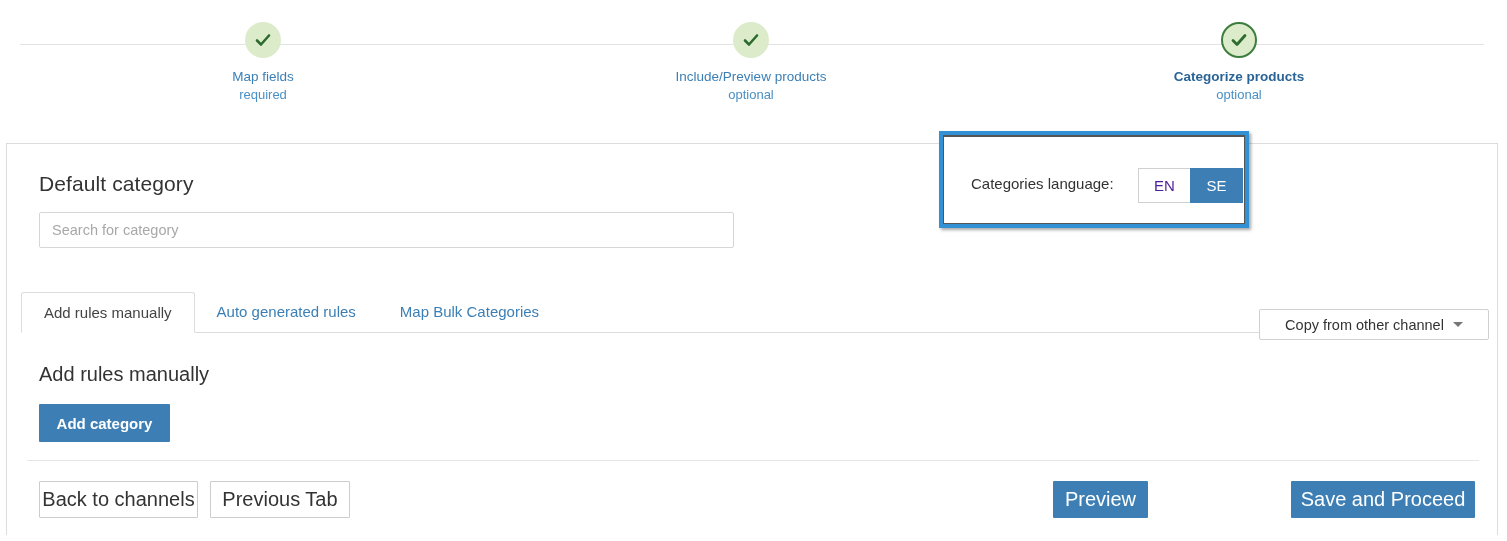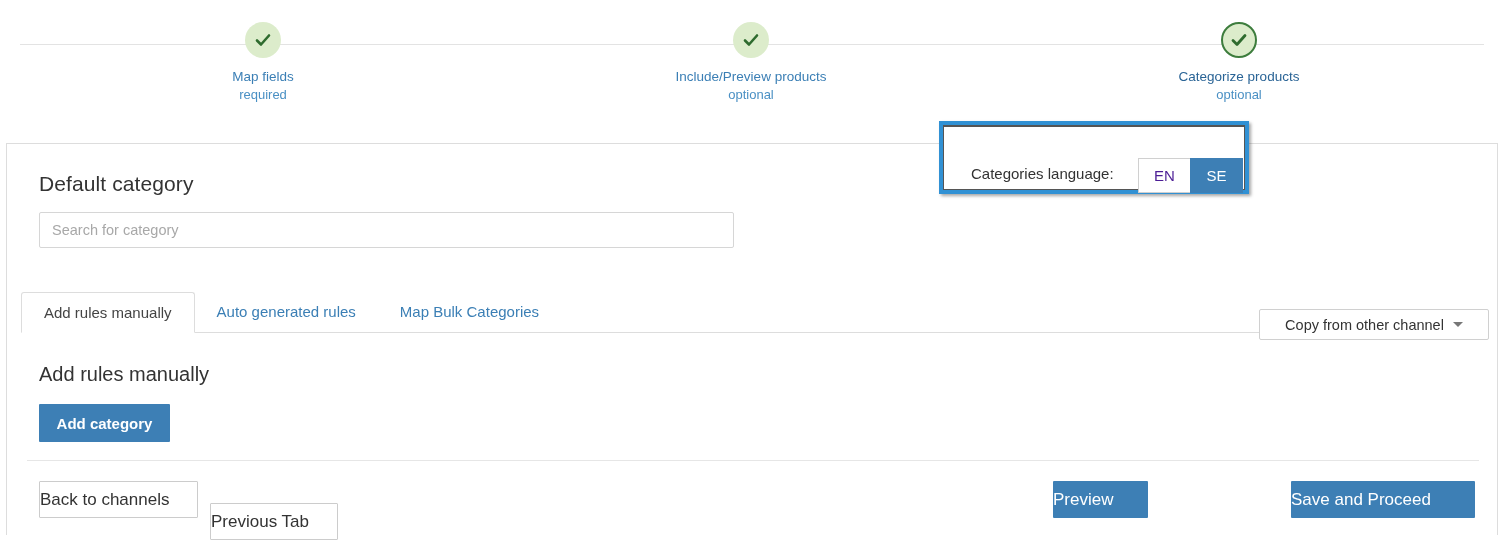--- a/index.html
+++ b/index.html
@@ -58,21 +58,21 @@
     top: 50%;
     transform: translate(-50%, -50%);
   }
   .step-label {
     margin-top: 10px;
     font-size: 13.5px;
     color: #3b7fb5;
     line-height: 18px;
   }
   .step-label.bold {
-    font-weight: normal;
+    font-weight: bold;
     color: #2a6496;
   }
   .step-sub {
     font-size: 13px;
     color: #4a90c4;
     line-height: 17px;
   }
 
   
   #card {
@@ -115,23 +115,23 @@
     outline: none;
   }
   #search-input::placeholder {
     color: #a8a8a8;
   }
 
   
   #lang-highlight {
     position: absolute;
     left: 939px;
-    top: 121px;
+    top: 131px;
     width: 310px;
-    height: 73px;
+    height: 97px;
     border: 4px solid #3191d4;
     background: #ffffff;
     box-sizing: border-box;
     z-index: 20;
     box-shadow: 2px 2px 3px rgba(0,0,0,0.35);
   }
   #lang-highlight-inner {
     position: absolute;
     left: 0; top: 0; right: 0; bottom: 0;
     border: 1px solid #555555;
@@ -267,38 +267,39 @@
     height: 1px;
     background: #e6e6e6;
   }
 
   
   .footer-btn {
     position: absolute;
     height: 37px;
     box-sizing: border-box;
     font-family: "Liberation Sans", sans-serif;
-    font-size: 17px;
+    font-size: 20px;
     cursor: pointer;
     border-radius: 1px;
     display: flex;
     align-items: center;
+    justify-content: center;
   }
   .footer-btn.secondary {
     background: #ffffff;
     border: 1px solid #cccccc;
     color: #333333;
   }
   .footer-btn.primary {
     background: #3d7fb5;
     border: none;
     color: #ffffff;
   }
   #btn-back     { left: 32px;   top: 337px; width: 159px; }
-  #btn-prevtab  { left: 203px;  top: 337px; width: 128px; margin-top: 22px; }
+  #btn-prevtab  { left: 203px;  top: 337px; width: 140px; }
   #btn-preview  { left: 1046px; top: 337px; width: 95px;  }
   #btn-save     { left: 1143px; top: 337px; width: 139px; }
   #btn-proceed  { left: 1284px; top: 337px; width: 184px; }
 </style>
 </head>
 <body>
 
 <div id="stepper">
   <div id="stepper-line"></div>
 

